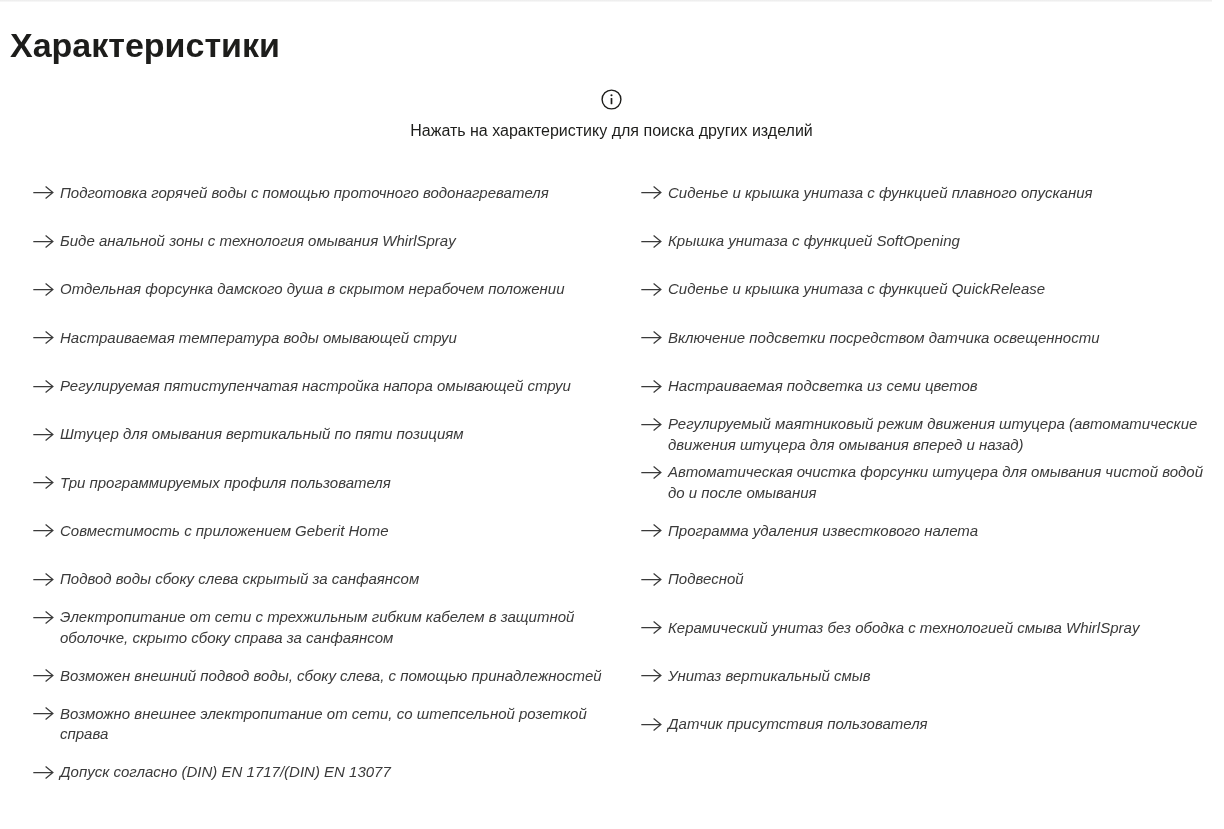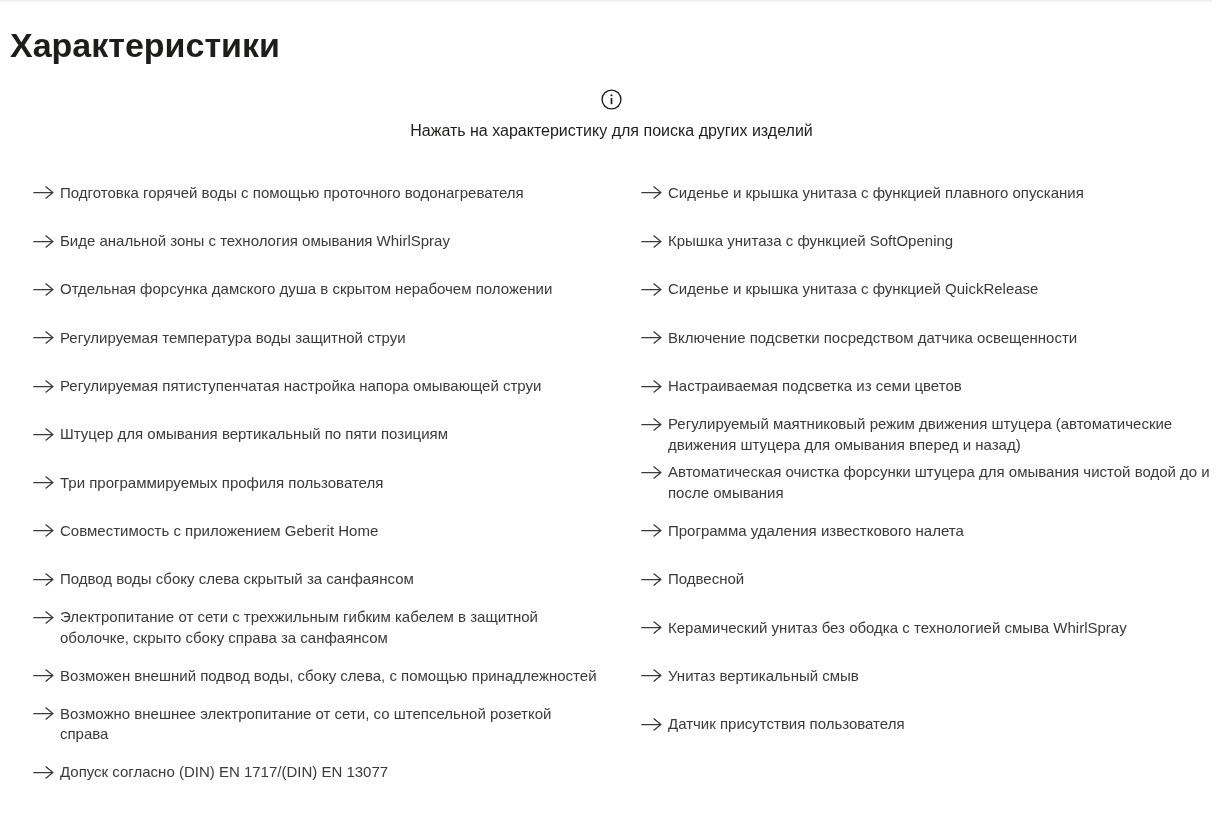--- a/index.html
+++ b/index.html
@@ -46,20 +46,21 @@
     line-height: 21px;
     color: #1d1d1b;
   }
   .features-grid {
     margin: 28px 0 0 33px;
     display: grid;
     grid-template-columns: 570px 570px;
     column-gap: 38px;
     grid-auto-rows: 48.3px;
     align-items: center;
+    font-style: italic;
   }
   .feature {
     display: flex;
     align-items: flex-start;
     gap: 6px;
     color: #3a3a3a;
     text-decoration: none;
     cursor: pointer;
   }
   .arrow-icon {
@@ -148,21 +149,21 @@
       </svg>
     </span>
     <span class="feature-text">Сиденье и крышка унитаза с функцией QuickRelease</span>
   </a>
       <a class="feature" href="#">
     <span class="arrow-icon">
       <svg width="21" height="15" viewBox="0 0 21 15">
         <path d="M0.3 7.5 H19.6 M12.6 1.4 L19.9 7.5 L12.6 13.6" fill="none" stroke="#3a3a3a" stroke-width="1.25" stroke-linejoin="miter"></path>
       </svg>
     </span>
-    <span class="feature-text">Регулируемая температура воды защитной струи</span>
+    <span class="feature-text">Настраиваемая температура воды омывающей струи</span>
   </a>
       <a class="feature" href="#">
     <span class="arrow-icon">
       <svg width="21" height="15" viewBox="0 0 21 15">
         <path d="M0.3 7.5 H19.6 M12.6 1.4 L19.9 7.5 L12.6 13.6" fill="none" stroke="#3a3a3a" stroke-width="1.25" stroke-linejoin="miter"></path>
       </svg>
     </span>
     <span class="feature-text">Включение подсветки посредством датчика освещенности</span>
   </a>
       <a class="feature" href="#">

